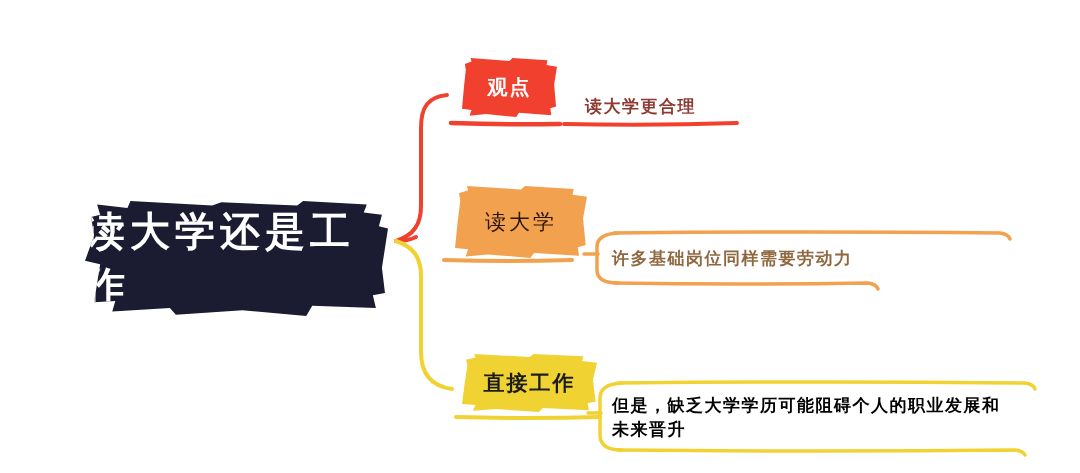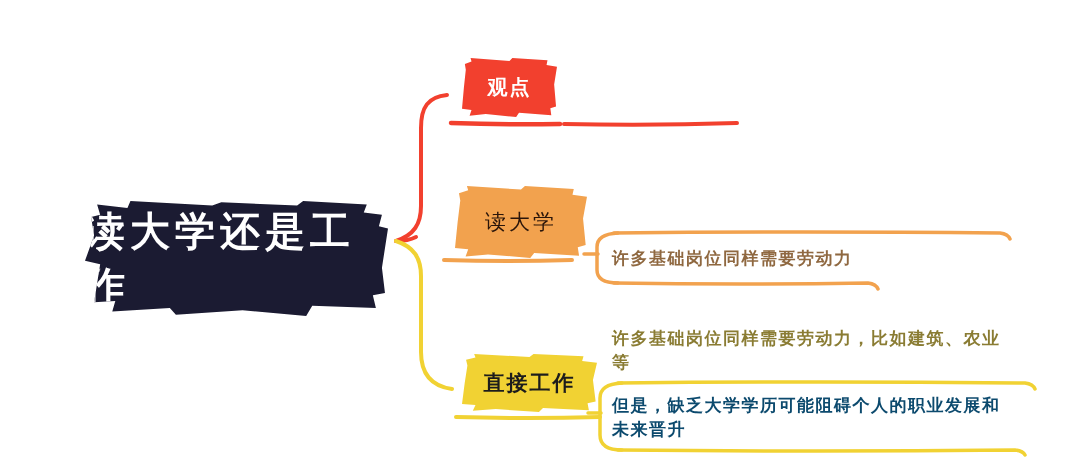--- a/index.html
+++ b/index.html
@@ -80,25 +80,25 @@
     <path stroke-width="3.5" d="M 618 450 Q 815 452 1015 450 Q 1023 451 1025 455" stroke="#f1d233"></path>
   </svg>
 
   <div class="node torn-big" id="root-node" style="background-color: rgb(27, 27, 50);">
     <span style="color: rgb(255, 255, 255);">读大学还是工作</span>
   </div>
 
   <div class="node torn-small" id="branch-node-viewpoint" style="background-color: rgb(242, 64, 46);">
     <span style="color: rgb(255, 255, 255);">观点</span>
   </div>
+  <div class="leaf-text" id="leaf-viewpoint-0" style="color: rgb(142, 58, 51);">读大学更合理</div>
 
   <div class="node torn-small" id="branch-node-university" style="background-color: rgb(242, 162, 78);">
     <span style="color: rgb(42, 21, 10);">读大学</span>
   </div>
   <div class="leaf-text" id="leaf-university-1" style="color: rgb(143, 104, 64);">许多基础岗位同样需要劳动力</div>
 
   <div class="node torn-small" id="branch-node-work" style="background-color: rgb(241, 210, 51);">
     <span style="color: rgb(28, 28, 28);">直接工作</span>
   </div>
-  <div class="leaf-text" id="leaf-work-0" style="color: rgb(138, 124, 51);">许多基础岗位同样需要劳动力，比如建筑、农业等</div>
-  <div class="leaf-text" id="leaf-work-1" style="color: #0c4a6e;">但是，缺乏大学学历可能阻碍个人的职业发展和未来晋升</div>
+  <div class="leaf-text" id="leaf-work-1" style="color: #000000;">但是，缺乏大学学历可能阻碍个人的职业发展和未来晋升</div>
 
 </div>
 
 </body></html>

